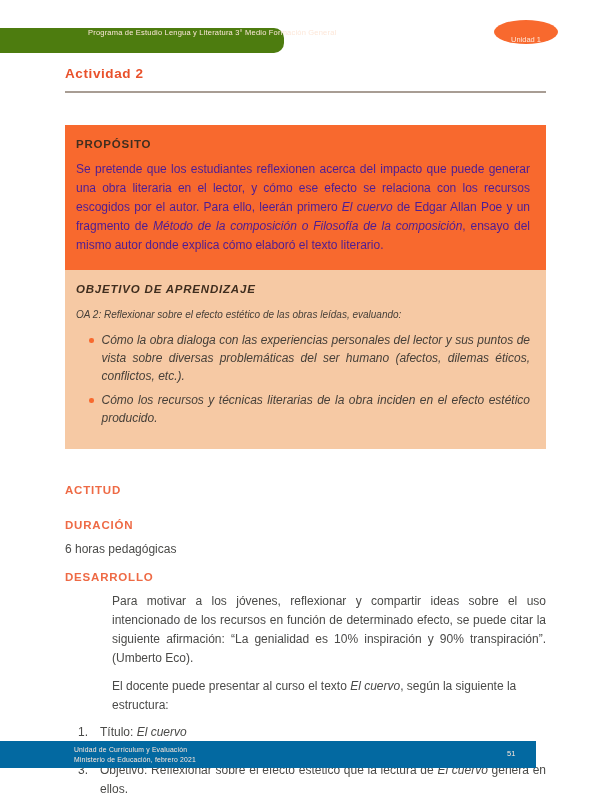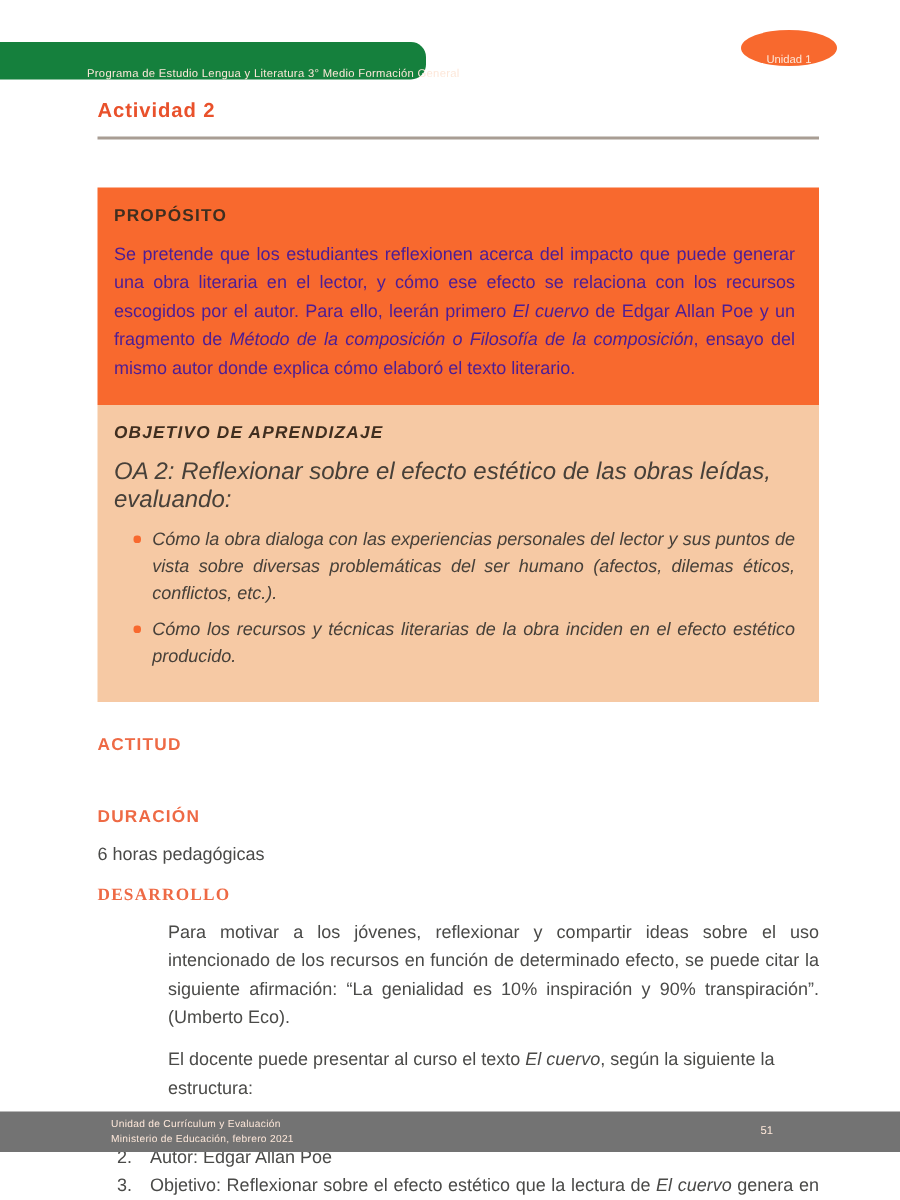--- a/index.html
+++ b/index.html
@@ -11,24 +11,24 @@
     font-family: "Liberation Sans", sans-serif;
     color: #4a4a48;
     overflow: hidden;
   }
   .it { font-style: italic; }
 
   
   .top-bar {
     position: absolute; left: 0; top: 28px;
     width: 284px; height: 25px;
-    background: #15803d;
+    background: #4d7c0f;
     border-radius: 0 10px 10px 0;
-    display: flex; align-items: flex-end;
-    padding-left: 58px;
+    display: flex; align-items: flex-start;
+    padding-left: 88px;
   }
   .top-bar-label {
     color: #fde7d9; font-size: 7.5px; letter-spacing: 0.2px;
     white-space: nowrap;
   }
   .unit-badge {
     position: absolute; left: 494px; top: 20px;
     width: 64px; height: 24px;
     background: #f8692e;
     border-radius: 50%;
@@ -68,61 +68,61 @@
     color: #4c1d95; font-size: 12px; line-height: 19px;
     text-align: justify;
   }
   .box-objetivo {
     background: #f6c9a4;
     padding: 13px 16px 22px 11px;
     color: #474039;
     font-style: italic;
   }
   .oa-intro {
-    margin-top: 10px; font-size: 16px; line-height: 19px;
+    margin-top: 10px; font-size: 10px; line-height: 19px;
   }
   .oa-bullets { margin-top: 7px; }
   .oa-bullet { display: flex; margin-top: 6px; justify-content: center; }
   .oa-bullet .dot {
     flex: 0 0 auto;
     width: 4.5px; height: 4.5px; border-radius: 50%;
     background: #f8692e; margin: 7px 8px 0 13px;
   }
   .oa-bullet .bullet-text {
     font-size: 12px; line-height: 18px; text-align: justify;
   }
 
   
   .sec-heading {
     color: #ee6a45; font-size: 11.5px; font-weight: bold;
     letter-spacing: 0.8px;
   }
-  .sec-actitud { margin-top: 23px; }
+  .sec-actitud { margin-top: 35px; }
   .sec-body { margin-top: 9px; font-size: 12px; line-height: 19px; }
-  .sec-duracion { margin-top: 36px; }
-  .sec-desarrollo { margin-top: 12px; font-family: Liberation Serif, serif; }
+  .sec-duracion { margin-top: 23px; }
+  .sec-desarrollo { margin-top: 12px; }
   .para { margin-top: 9px; font-size: 12px; line-height: 19px; text-align: justify; margin-left: 47px; }
   .para-plain { text-align: left; }
 
   
   .num-list { margin-top: 8px; }
   .num-item { display: flex; margin-top: 0; }
   .num-item .num {
     flex: 0 0 auto; width: 22px; margin-left: 13px;
     font-size: 12px; line-height: 19px;
   }
   .num-item .num-body {
     flex: 1 1 auto; font-size: 12px; line-height: 19px; text-align: justify;
   }
 
   
   .footer-bar {
     position: absolute; left: 0; top: 741px;
-    width: 600px; height: 27px;
-    background: #737373;
+    width: 536px; height: 27px;
+    background: #0369a1;
     display: flex; align-items: center;
   }
   .footer-left { margin-left: 74px; }
   .footer-left div {
     color: #fde7d9; font-size: 6.8px; line-height: 9.5px; letter-spacing: 0.2px;
   }
   .footer-page {
     position: absolute; left: 507px; top: 8px;
     color: #fde7d9; font-size: 7.5px;
   }

